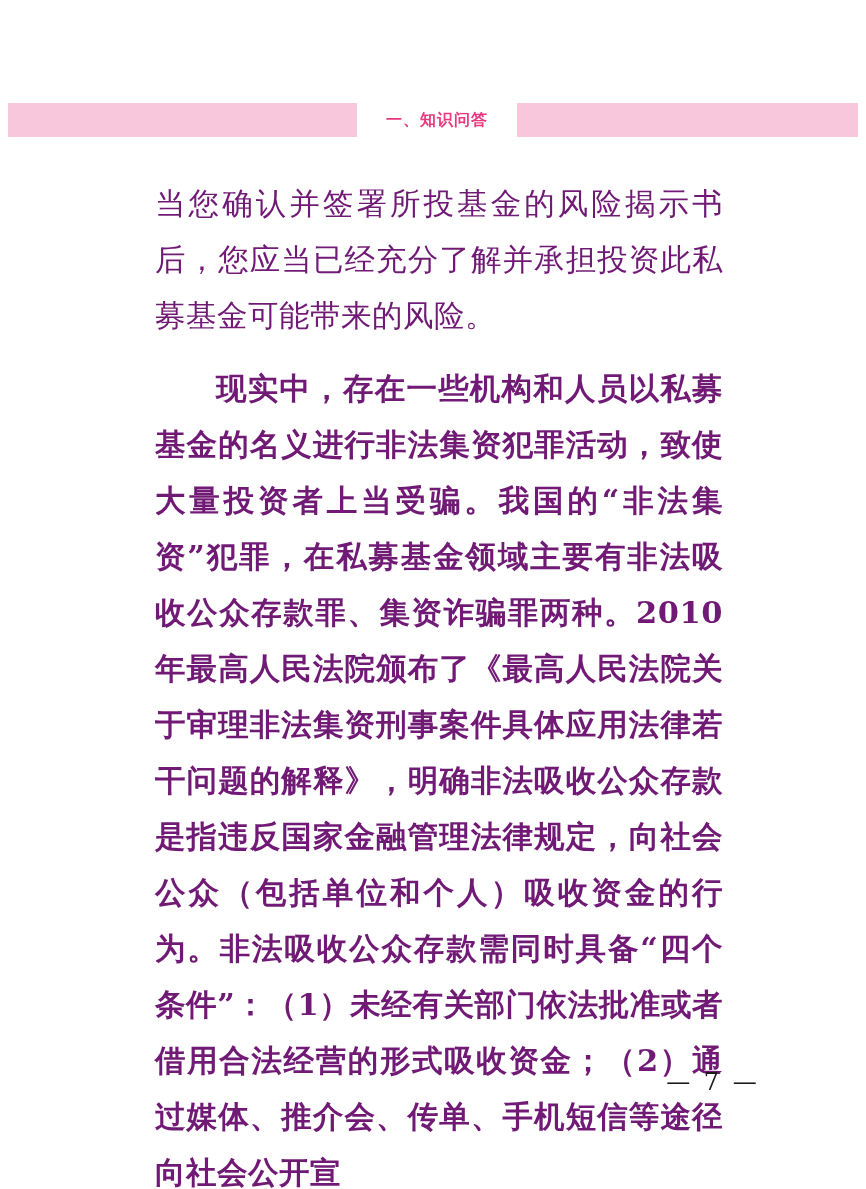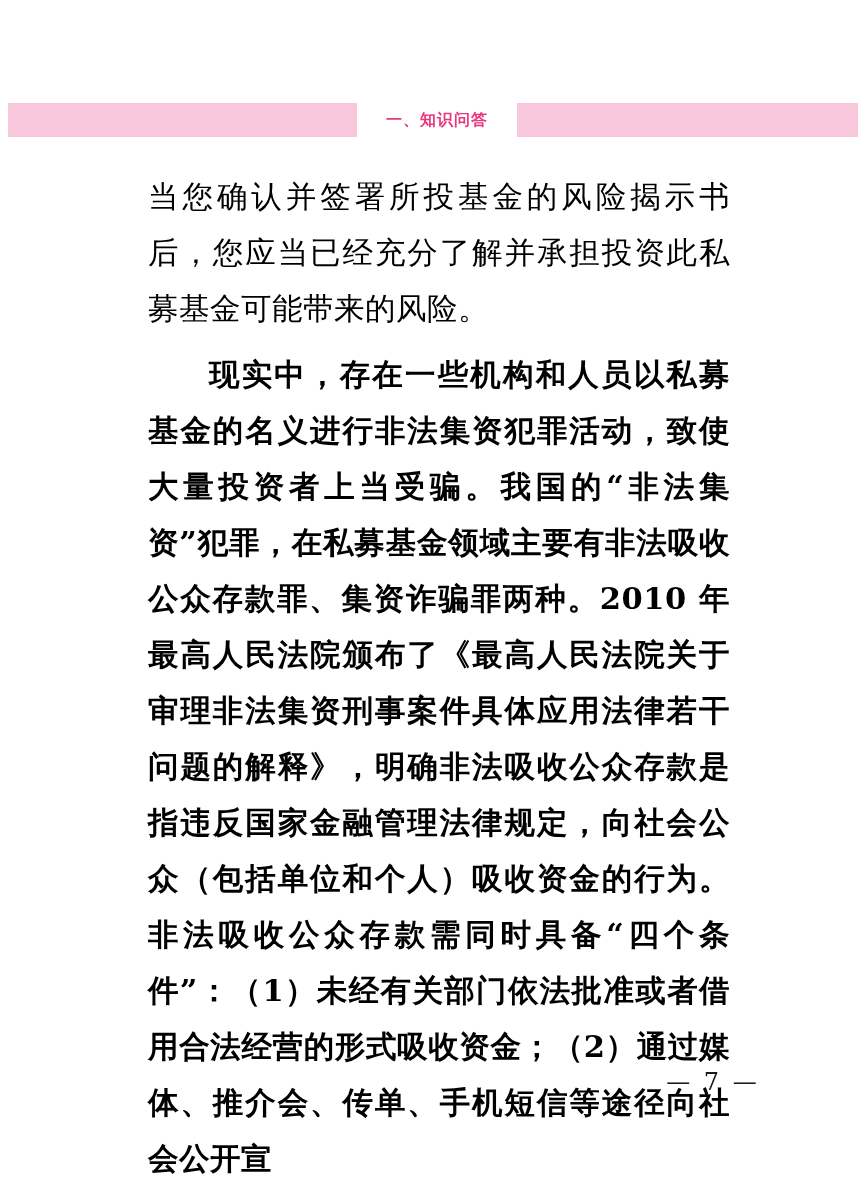--- a/index.html
+++ b/index.html
@@ -61,24 +61,24 @@
   .content {
     position: absolute;
     left: 139px;
     top: 160px;
     width: 600px;
   }
   .para {
     font-family: "DejaVu Serif", "Liberation Serif", serif;
     font-size: 30.5px;
     line-height: 56px;
-    color: #000000;
+    color: #701a75;
     text-align: justify;
     text-justify: inter-character;
-    margin: 9px;
+    margin: 16px;
     letter-spacing: 0.5px;
   }
   .para.indent {
     text-indent: 2em;
     font-weight: bold;
   }
 
   
   .footer {
     position: absolute;

